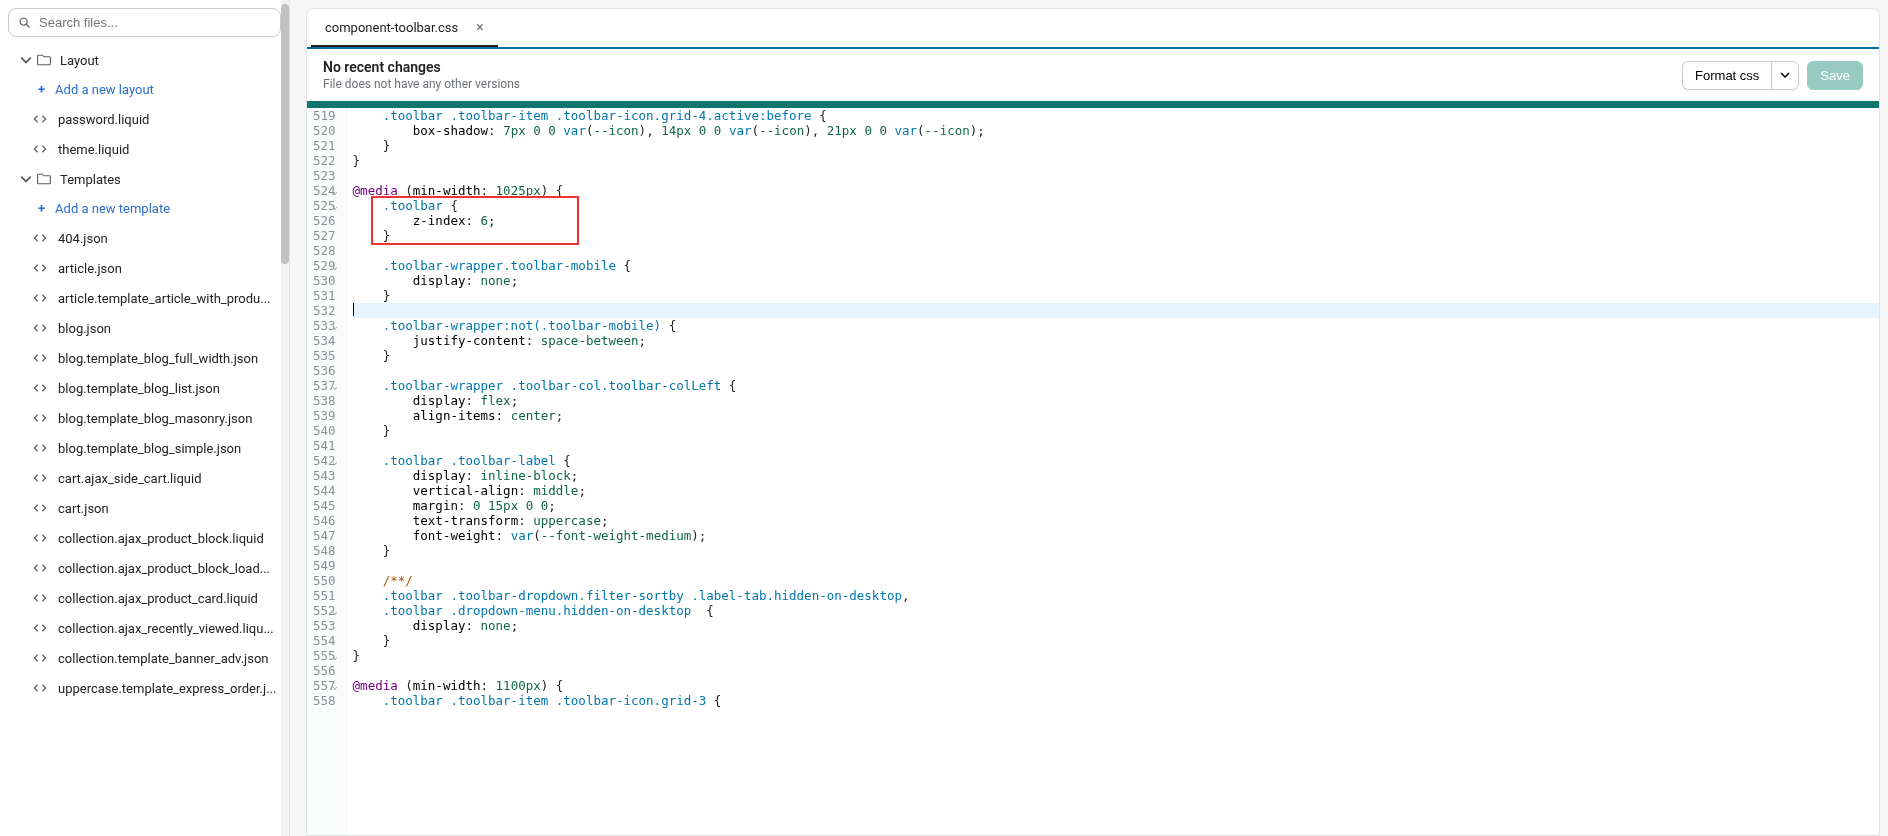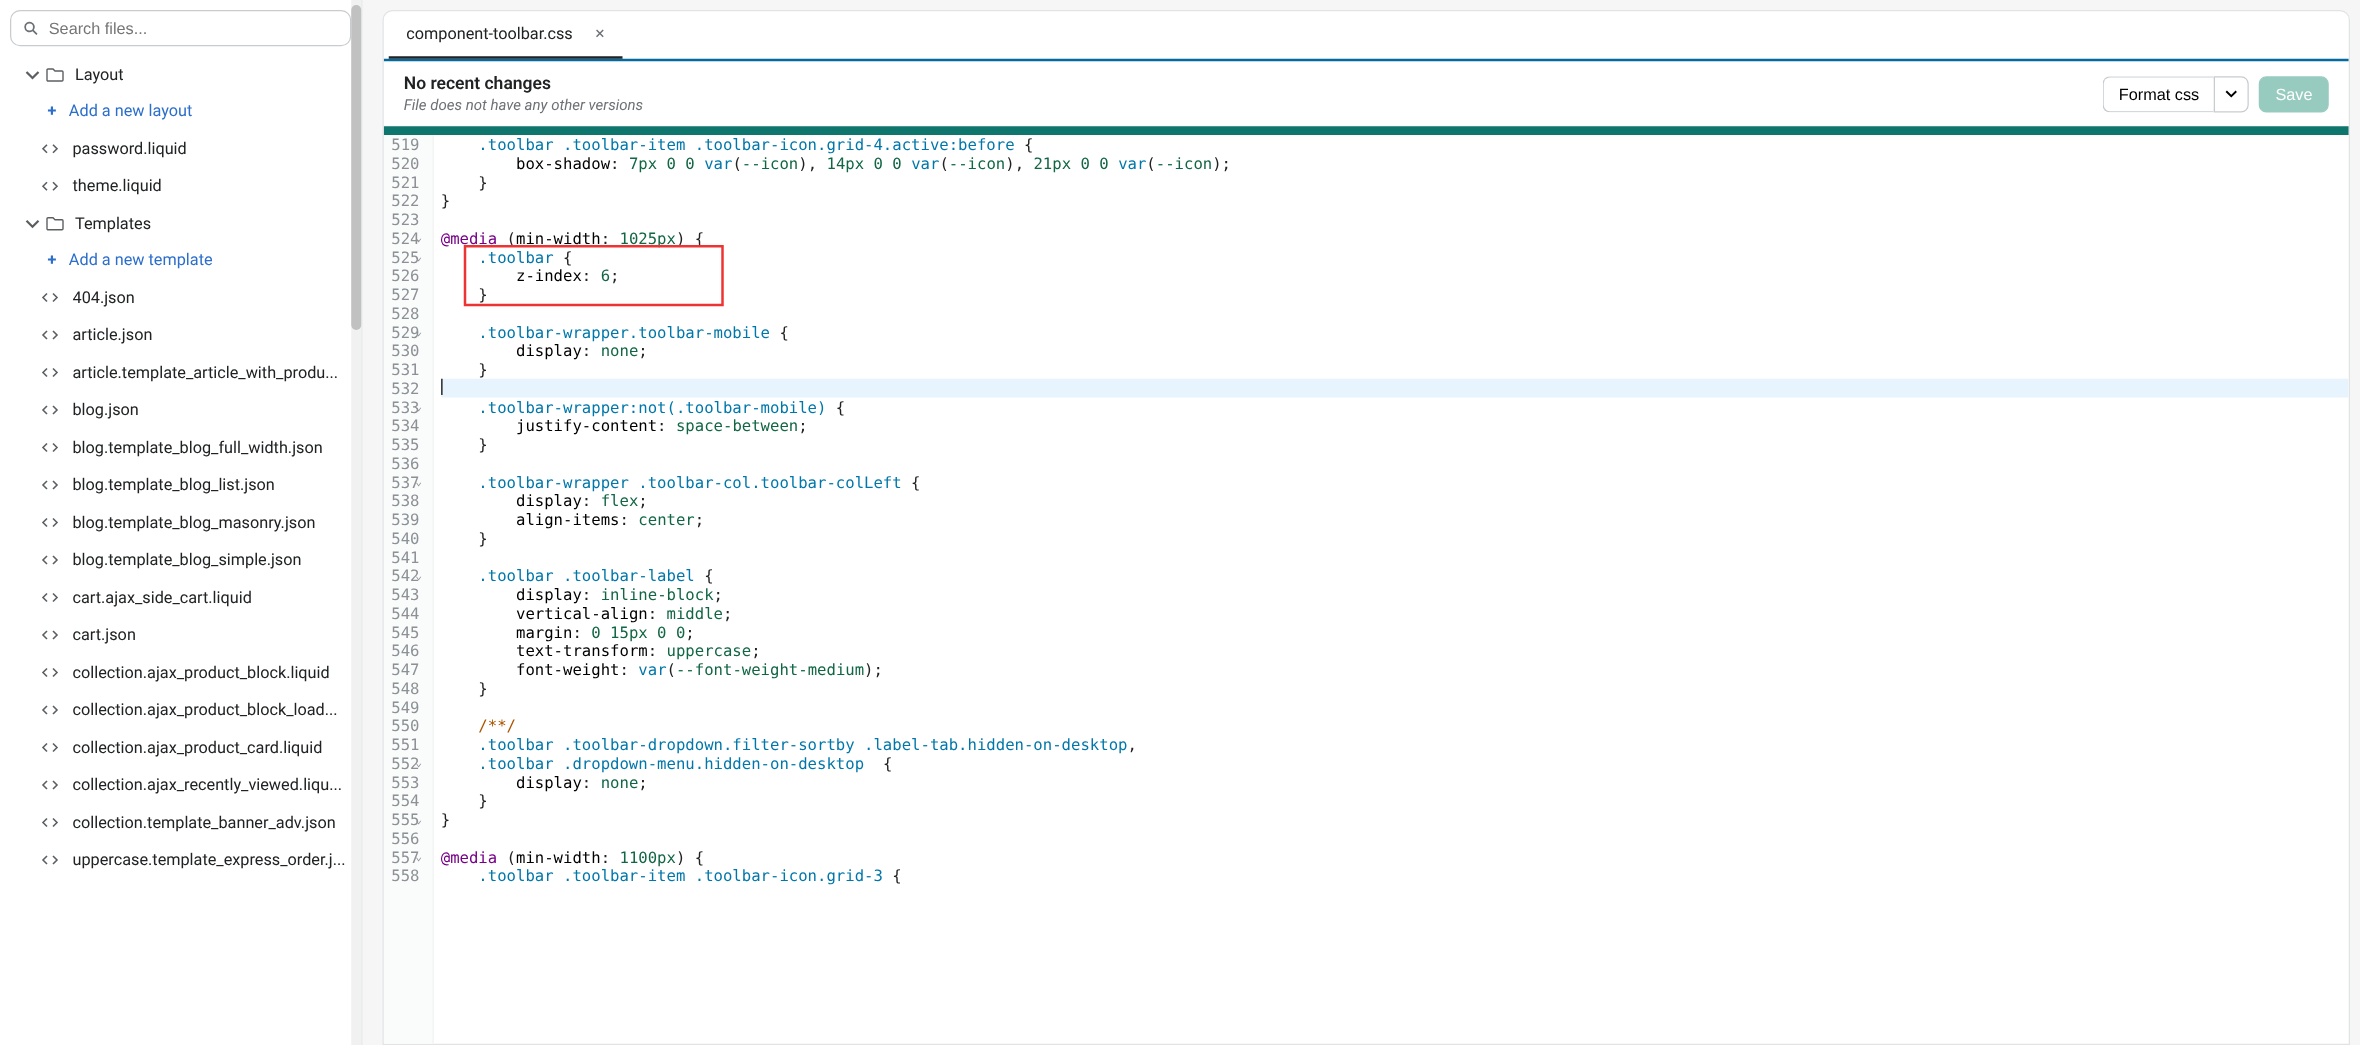--- a/index.html
+++ b/index.html
@@ -154,21 +154,20 @@
   border-bottom: 7px solid #0f766e;
 }
 .info-left .info-title {
   font-weight: 600;
   font-size: 14px;
 }
 .info-left .info-sub {
   color: #6d7175;
   font-size: 12px;
   margin-top: 2px;
-  font-style: italic;
 }
 .info-right {
   display: flex;
   align-items: center;
   gap: 8px;
 }
 .btn {
   padding: 6px 12px;
   border: 1px solid #c9cccf;
   border-radius: 6px;

